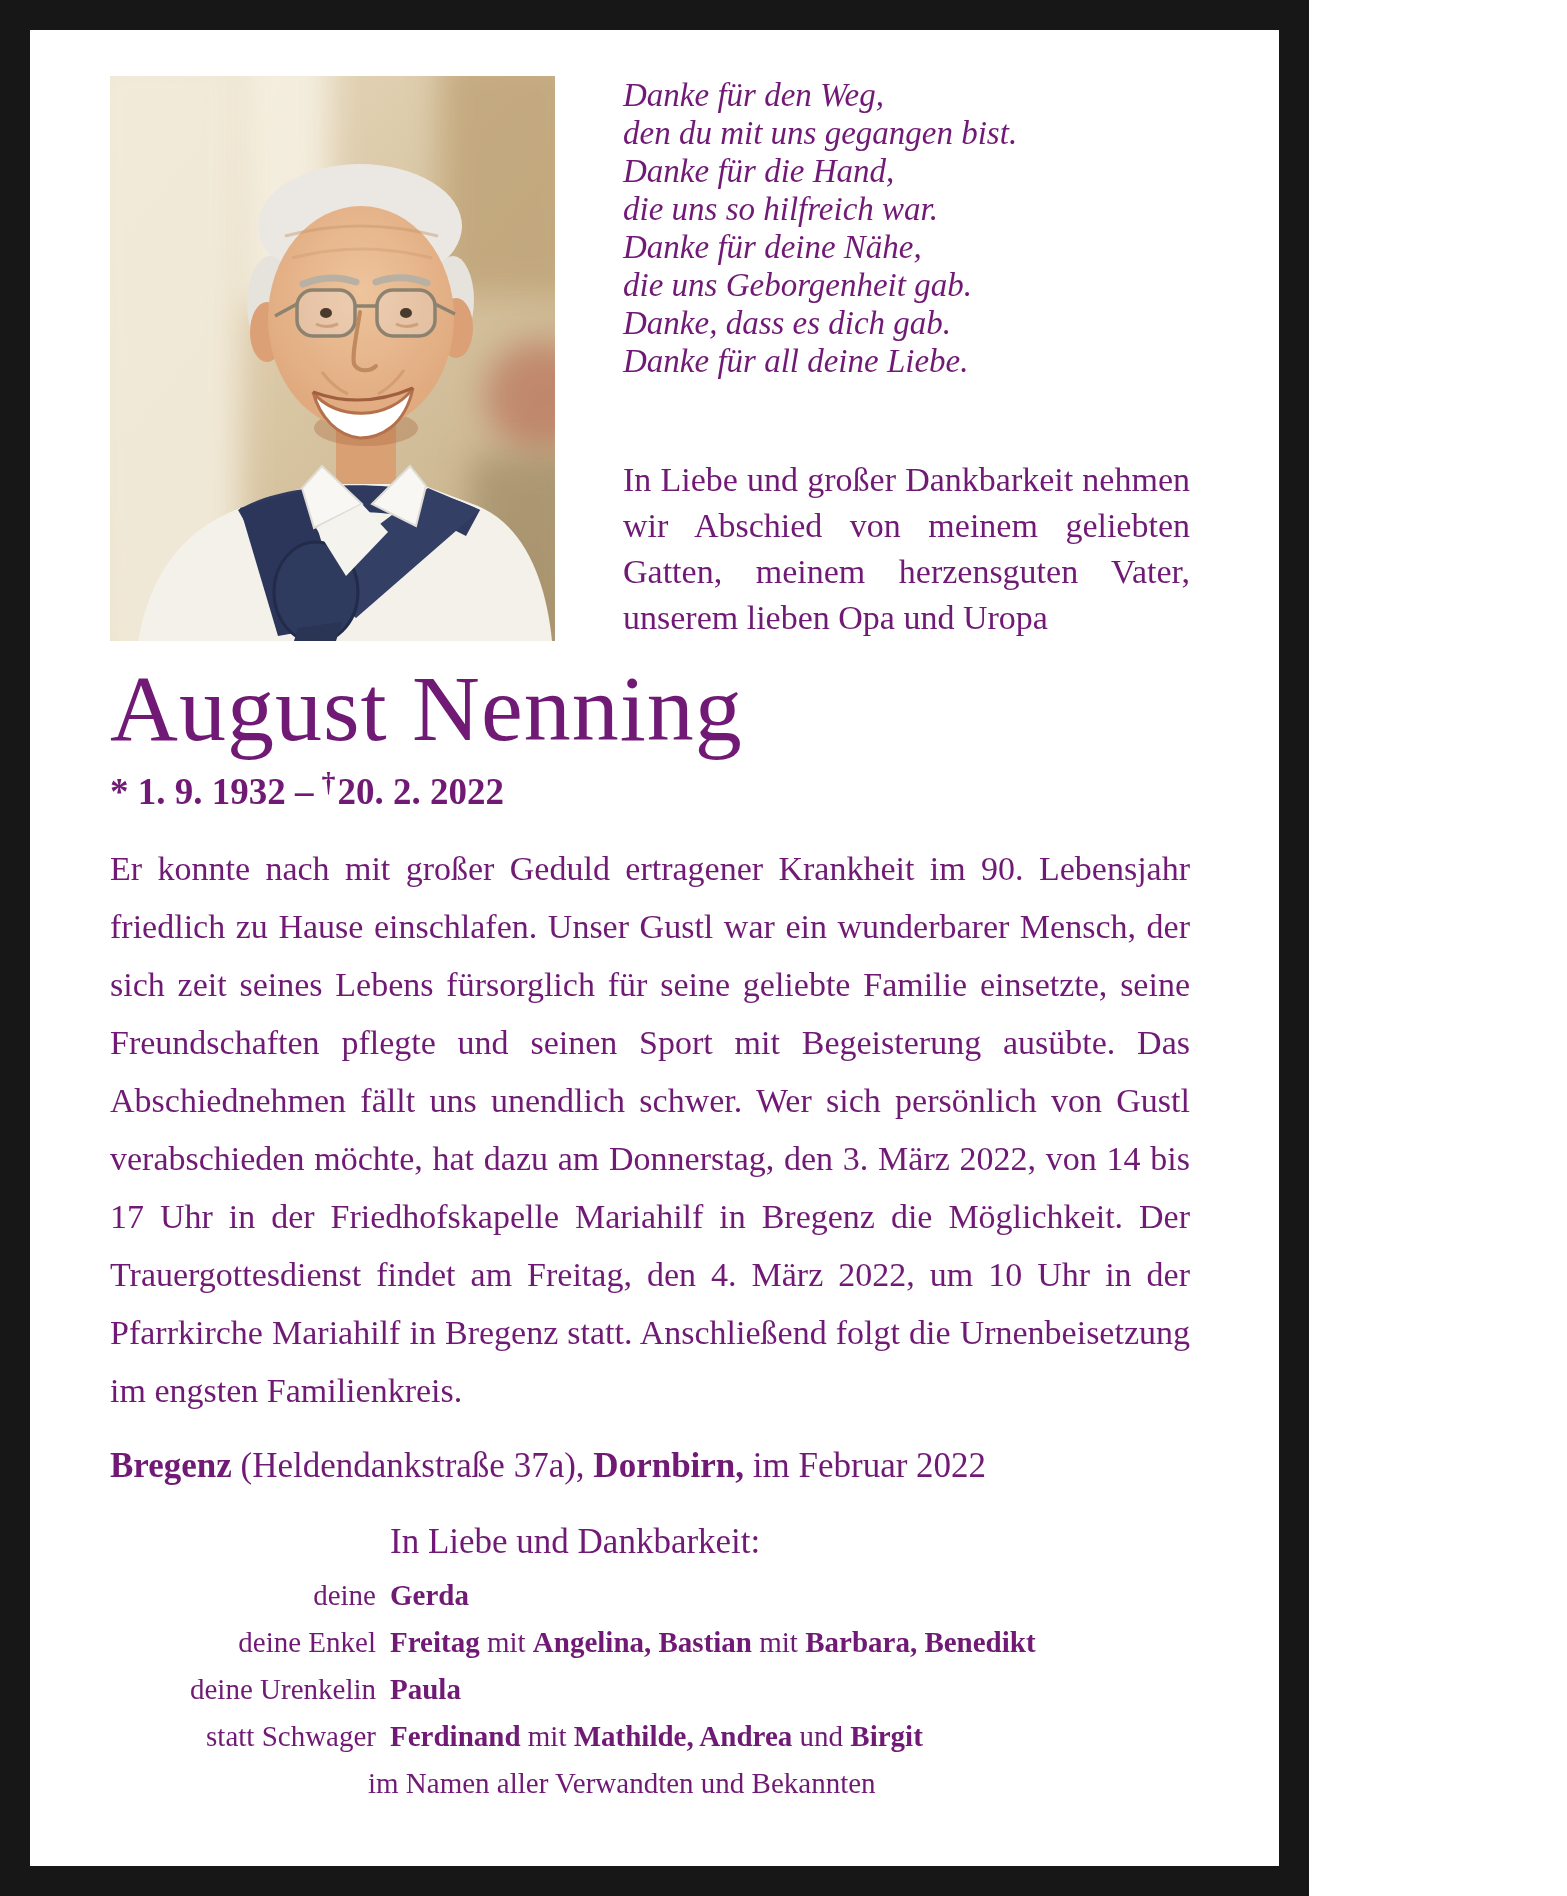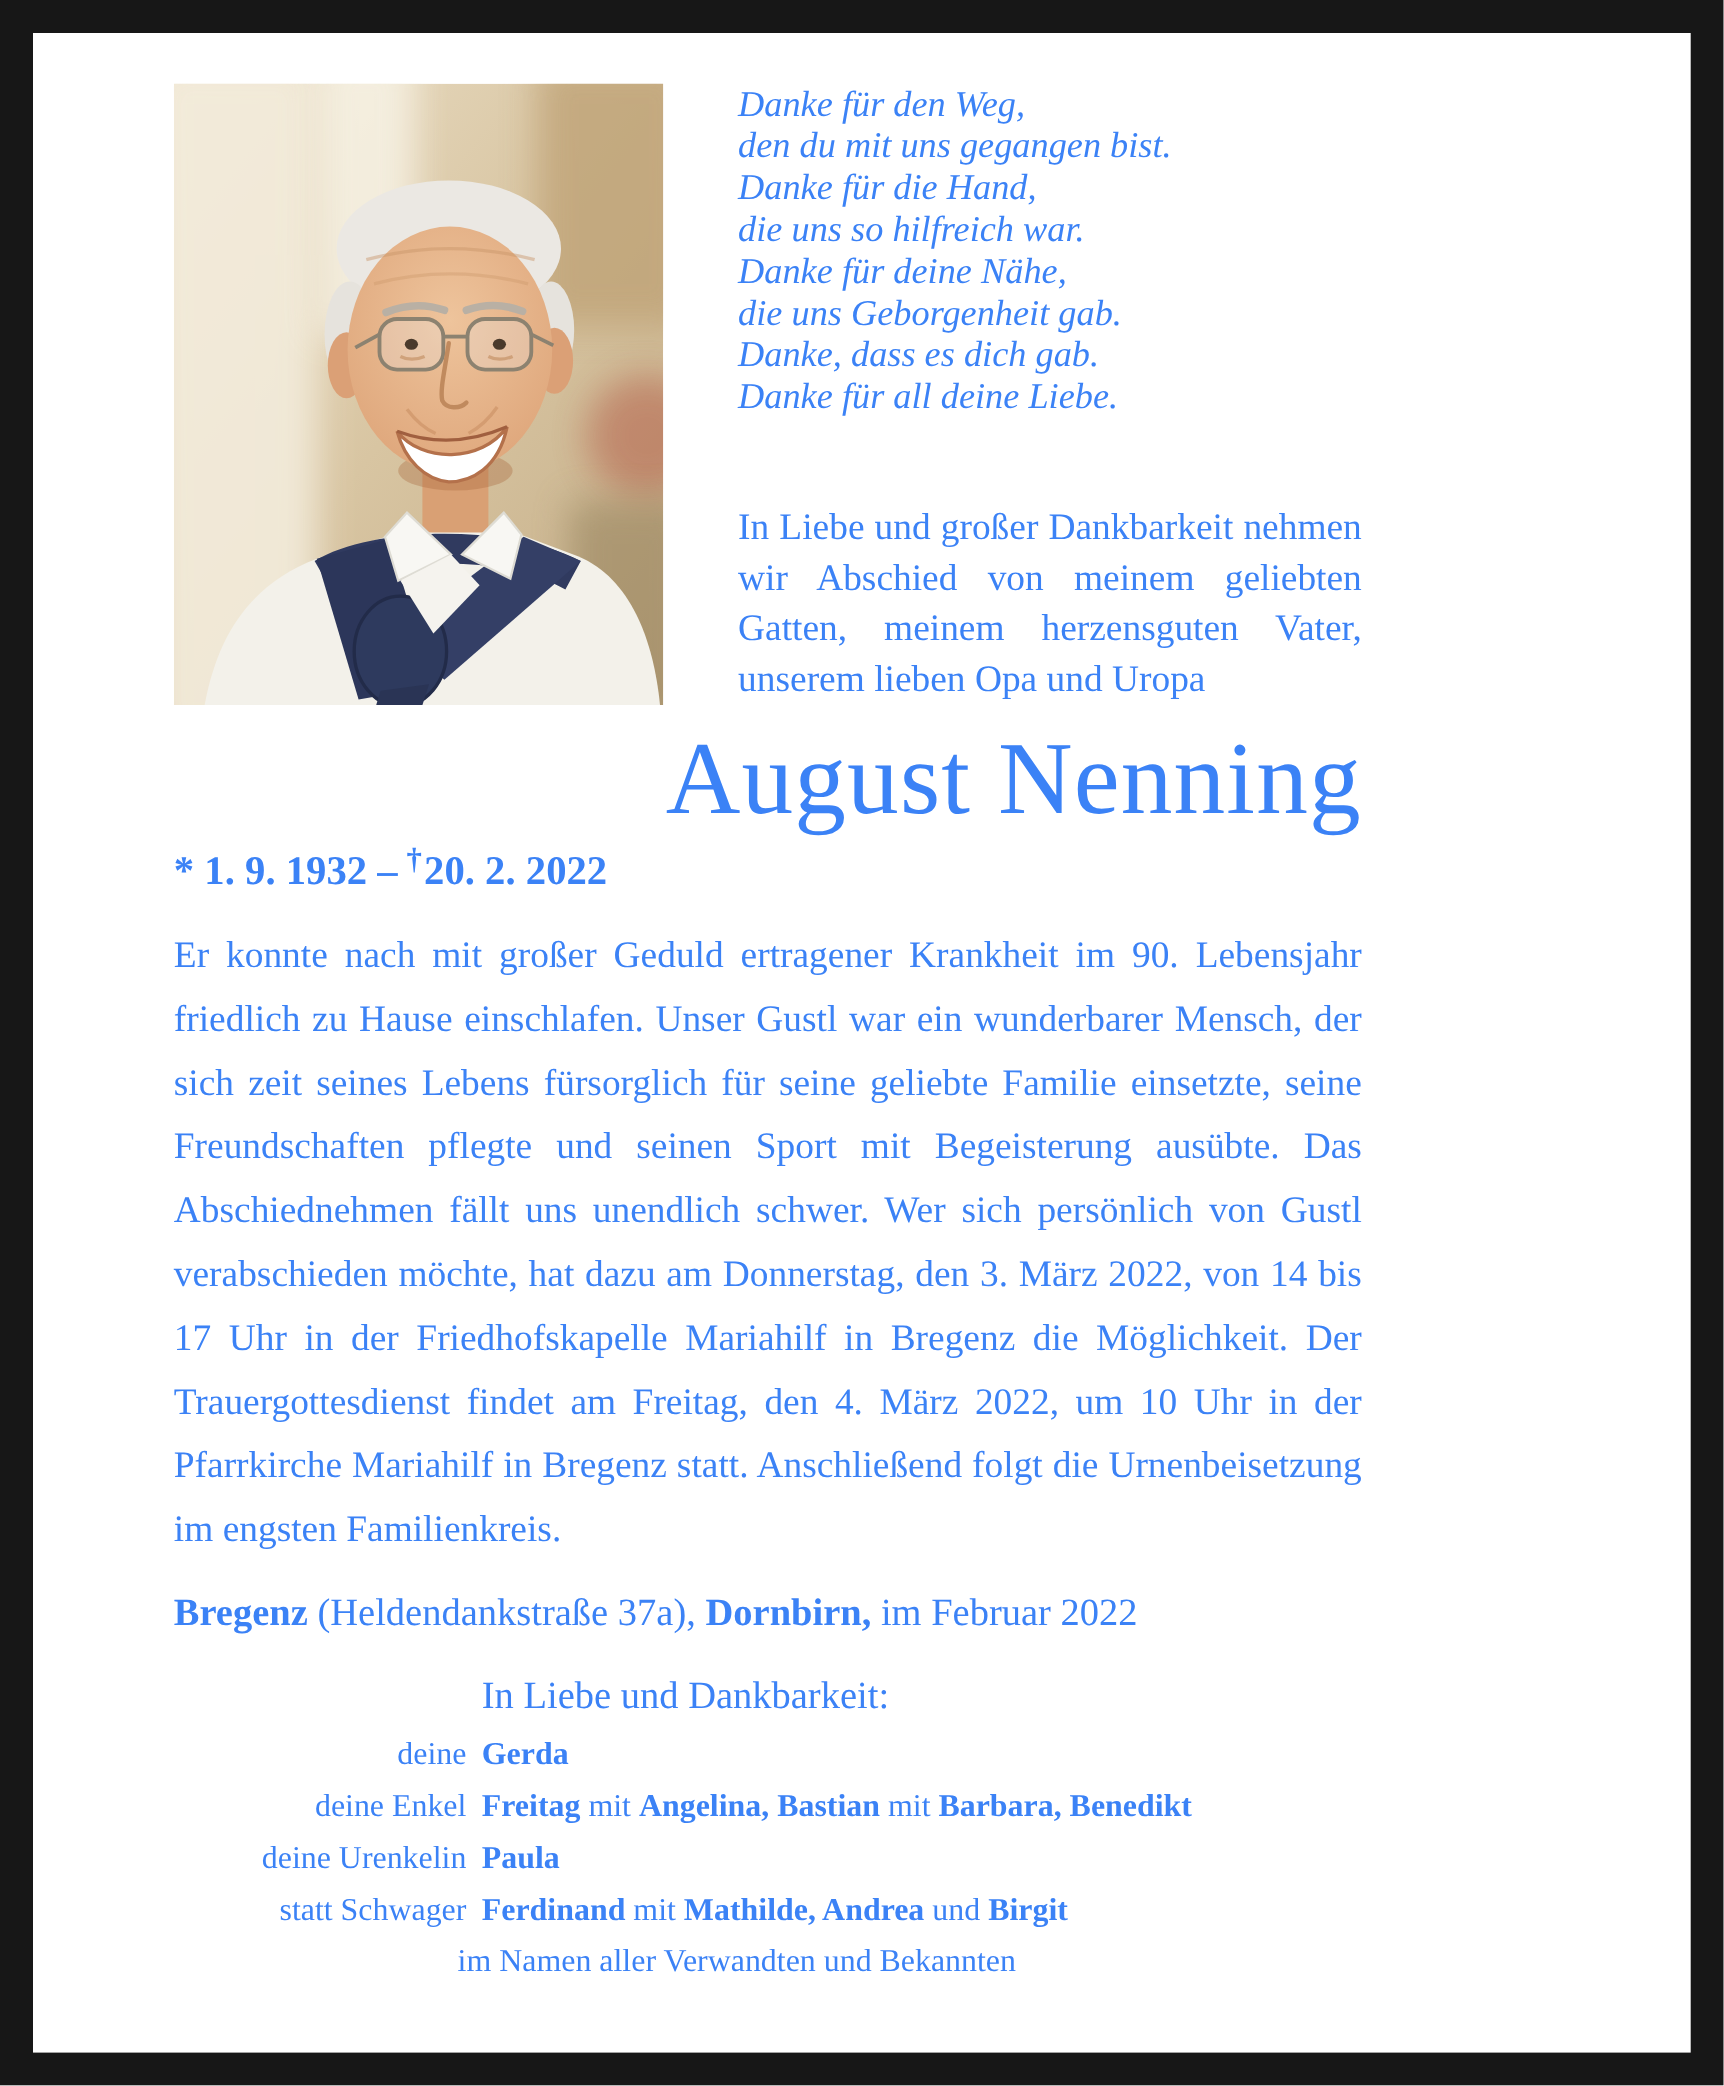--- a/index.html
+++ b/index.html
@@ -1,37 +1,37 @@
 <!DOCTYPE html>
 <html lang="de"><head>
 <meta charset="utf-8">
 <style>
   html,body { margin:0; padding:0; background:#ffffff; }
   .page {
-    width:1567px; height:1896px; box-sizing:border-box;
+    width:1309px; height:1896px; box-sizing:border-box;
     border:30px solid #171717; background:#ffffff;
-    font-family:"Liberation Serif", serif; color:#3b82f6;
-    overflow:hidden; position:relative;padding-left:48px;
+    font-family:"Liberation Serif", serif; color:#701a75;
+    overflow:hidden; position:relative;
   }
   .content { padding:46px 0 0 80px; width:1080px; }
 
   .top-row { display:flex; gap:68px; }
   .photo { width:445px; height:565px; flex:0 0 445px; overflow:hidden; }
   .photo svg { display:block; width:445px; height:565px; }
 
   .right-col { display:flex; flex-direction:column; height:565px; width:567px; }
   .poem { font-style:italic; font-size:33px; line-height:38px; }
   .poem-line { white-space:nowrap; }
   .intro {
     margin:auto 0 0 0; font-size:34px; line-height:46px;
     text-align:justify; hyphens:auto; -webkit-hyphens:auto;
   }
 
   .name {
-    font-size:94px; font-weight:400; text-align:right;
+    font-size:94px; font-weight:400; text-align:left;
     margin:16px 0 0 0; letter-spacing:1px; line-height:1.1;
   }
   .dates { text-align:left; font-weight:700; font-size:37px; margin-top:6px; }
   .dates .dagger { font-size:28px; vertical-align:super; margin:0 2px 0 8px; }
 
   .body-text {
     font-size:34px; line-height:58px; text-align:justify;
     margin:26px 0 0 0; hyphens:auto; -webkit-hyphens:auto;
   }
   .dateline { font-size:35px; margin:26px 0 0 0; }

